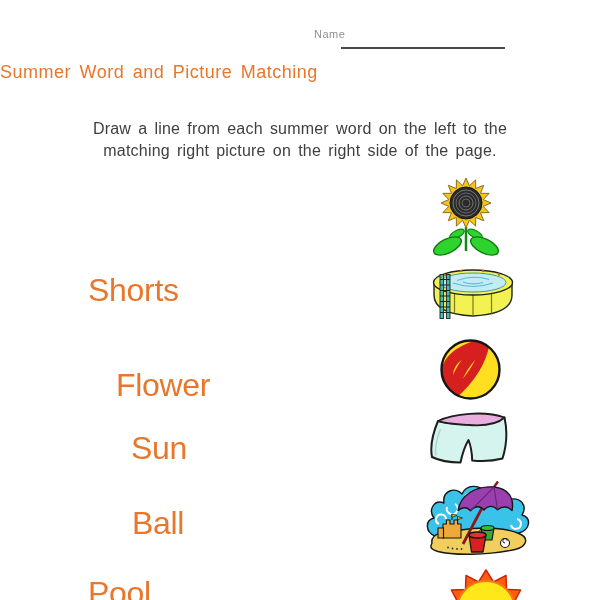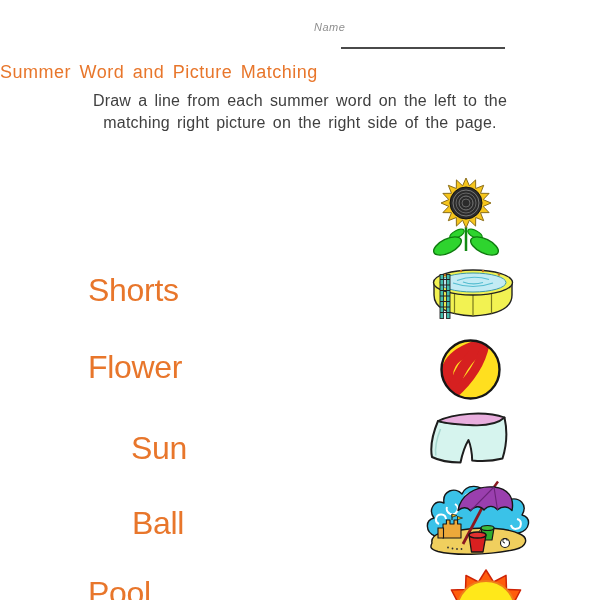--- a/index.html
+++ b/index.html
@@ -2,50 +2,49 @@
 <html style="--accent-orange: #e8762b; --instruction-text: #3f3f3f; --name-label-gray: #8f8f8f; --name-line: #4a4a4a;"><head>
 <meta charset="utf-8">
 <style>
   html,body { margin:0; padding:0; background:#fff; }
   .page {
     position:relative; width:600px; height:600px; background:#ffffff;
     overflow:hidden; font-family:"Liberation Sans", sans-serif;
   }
   
   .name-label {
-    position:absolute; left:314px; top:21px;
+    position:absolute; left:314px; top:28px;
     font-size:11px; letter-spacing:.5px;
     color:var(--name-label-gray, #8f8f8f);
-    font-style:italic;
   }
   .name-line {
     position:absolute; left:341px; top:47px; width:164px; height:0;
     border-bottom:2px solid var(--name-line, #4a4a4a);
   }
   .title {
     position:absolute; left:0; top:62px; width:100%;
     font-size:18px; font-weight:300;
     letter-spacing:.5px; word-spacing:3px;
     color:var(--accent-orange, #e8762b);
   }
   .instructions {
-    position:absolute; left:0; top:90px; width:100%;
+    position:absolute; left:0; top:118px; width:100%;
     text-align:center; font-size:16px; line-height:21.5px;
     letter-spacing:.2px; word-spacing:2.5px; font-weight:300;
     color:var(--instruction-text, #3f3f3f);
   }
   
   .word {
     position:absolute; left:88px;
     font-size:32px; line-height:34px; font-weight:300;
     letter-spacing:-0.3px;
     color:var(--accent-orange, #e8762b);
     cursor:pointer;
   }
-  .w0 { top:193px; } .w1 { top:273px; } .w2 { top:350px; }
+  .w0 { top:193px; } .w1 { top:273px; } .w2 { top:368px;margin-left:28px; }
   .w3 { top:431px;margin-left:43px; } .w4 { top:506px;margin-left:44px; } .w5 { top:576px; }
   
   .pic { position:absolute; cursor:pointer; }
   .p0 { left:430px; top:177px; width:72px;  height:80px; }
   .p1 { left:427px; top:261px; width:92px;  height:62px; }
   .p2 { left:438px; top:337px; width:65px;  height:65px; }
   .p3 { left:427px; top:405px; width:86px;  height:64px; }
   .p4 { left:425px; top:480px; width:110px; height:82px; }
   .p5 { left:441px; top:562px; width:90px;  height:80px; }
   .pic svg { display:block; width:100%; height:100%; }

